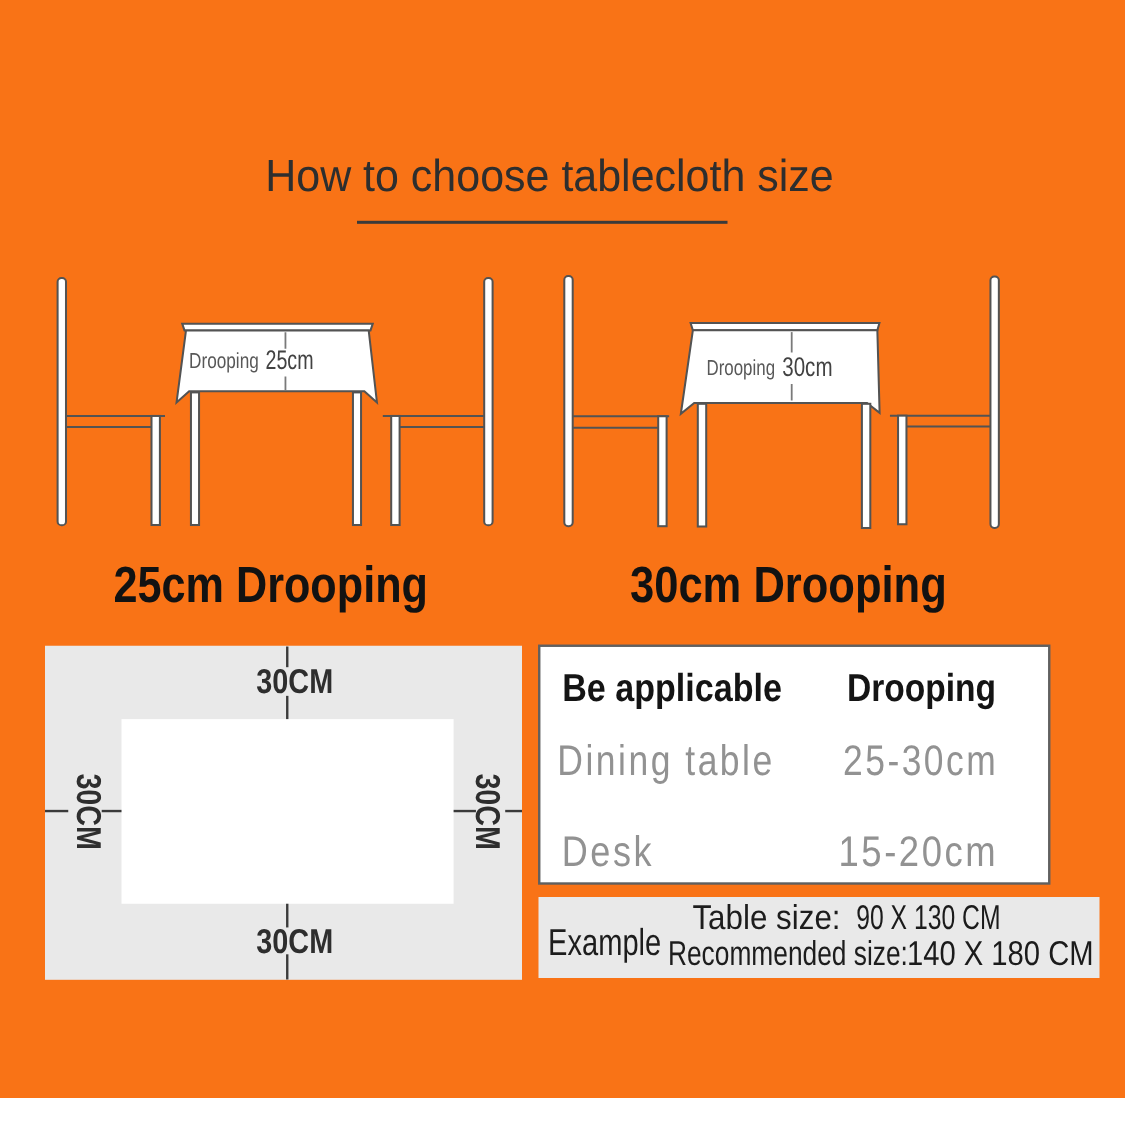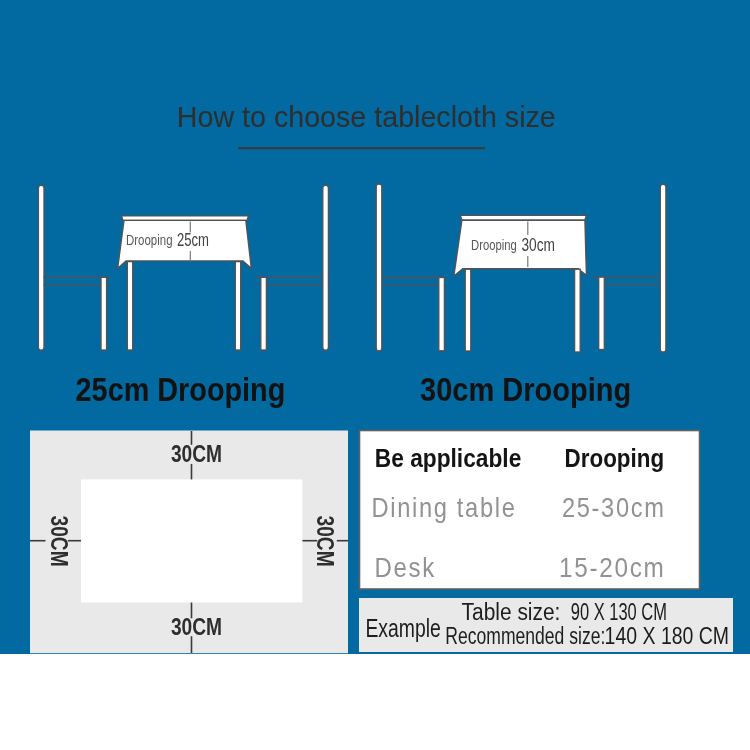--- a/index.html
+++ b/index.html
@@ -1,16 +1,16 @@
 <!DOCTYPE html>
 <html><head>
 <meta charset="utf-8">
 <style>
   html,body{margin:0;padding:0;background:#ffffff;}
-  #page{position:relative;width:750px;height:654px;background:#0369a1;overflow:hidden;text-decoration:underline;}
+  #page{position:relative;width:750px;height:732px;background:#f97316;overflow:hidden;text-decoration:underline;}
   svg{display:block;}
   text{font-family:"Liberation Sans",sans-serif;}
 </style>
 </head>
 <body>
 <div id="page">
 <svg width="750" height="750" viewBox="0 0 750 750">
 
   <text x="176.8" y="127" font-size="30" fill="#2e2e2e" textLength="379" lengthAdjust="spacingAndGlyphs">How to choose tablecloth size</text>
   <rect x="238" y="147.2" width="247" height="2" fill="#3a3a3a"></rect>

